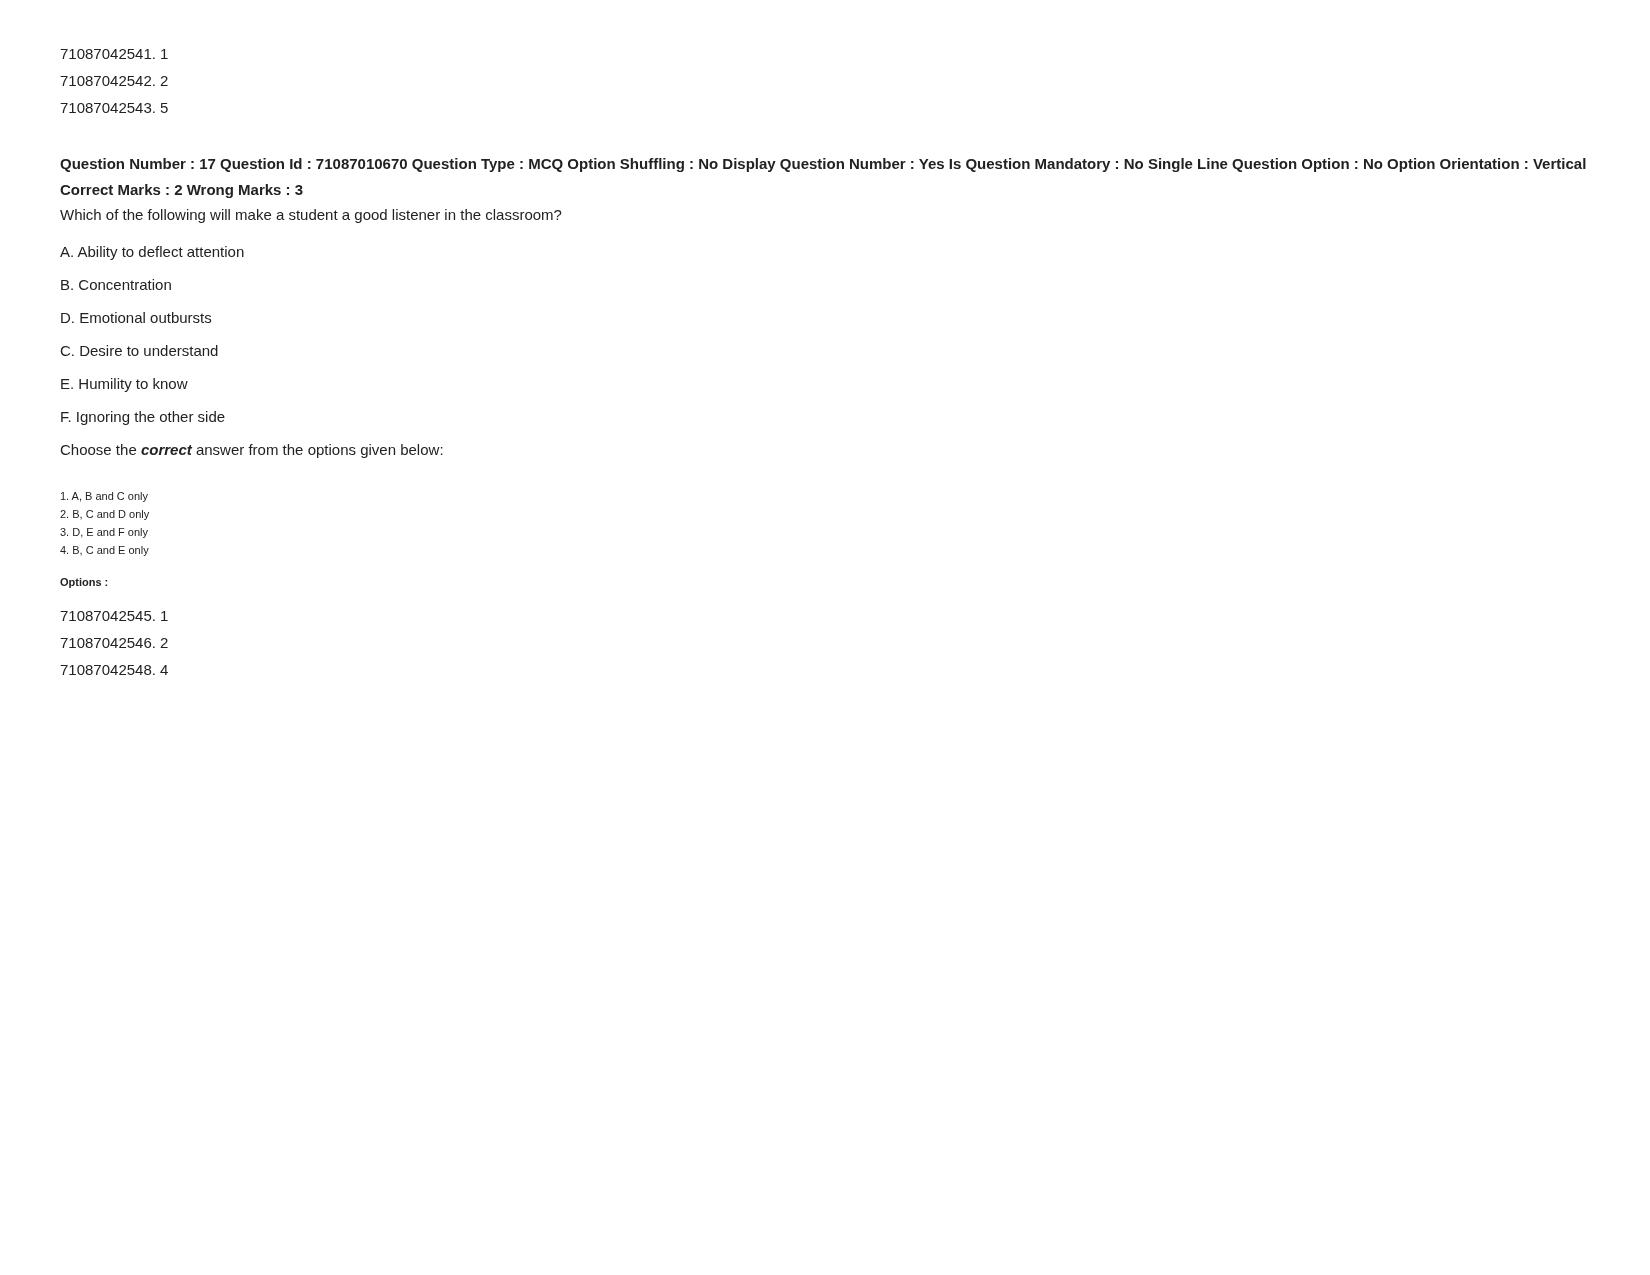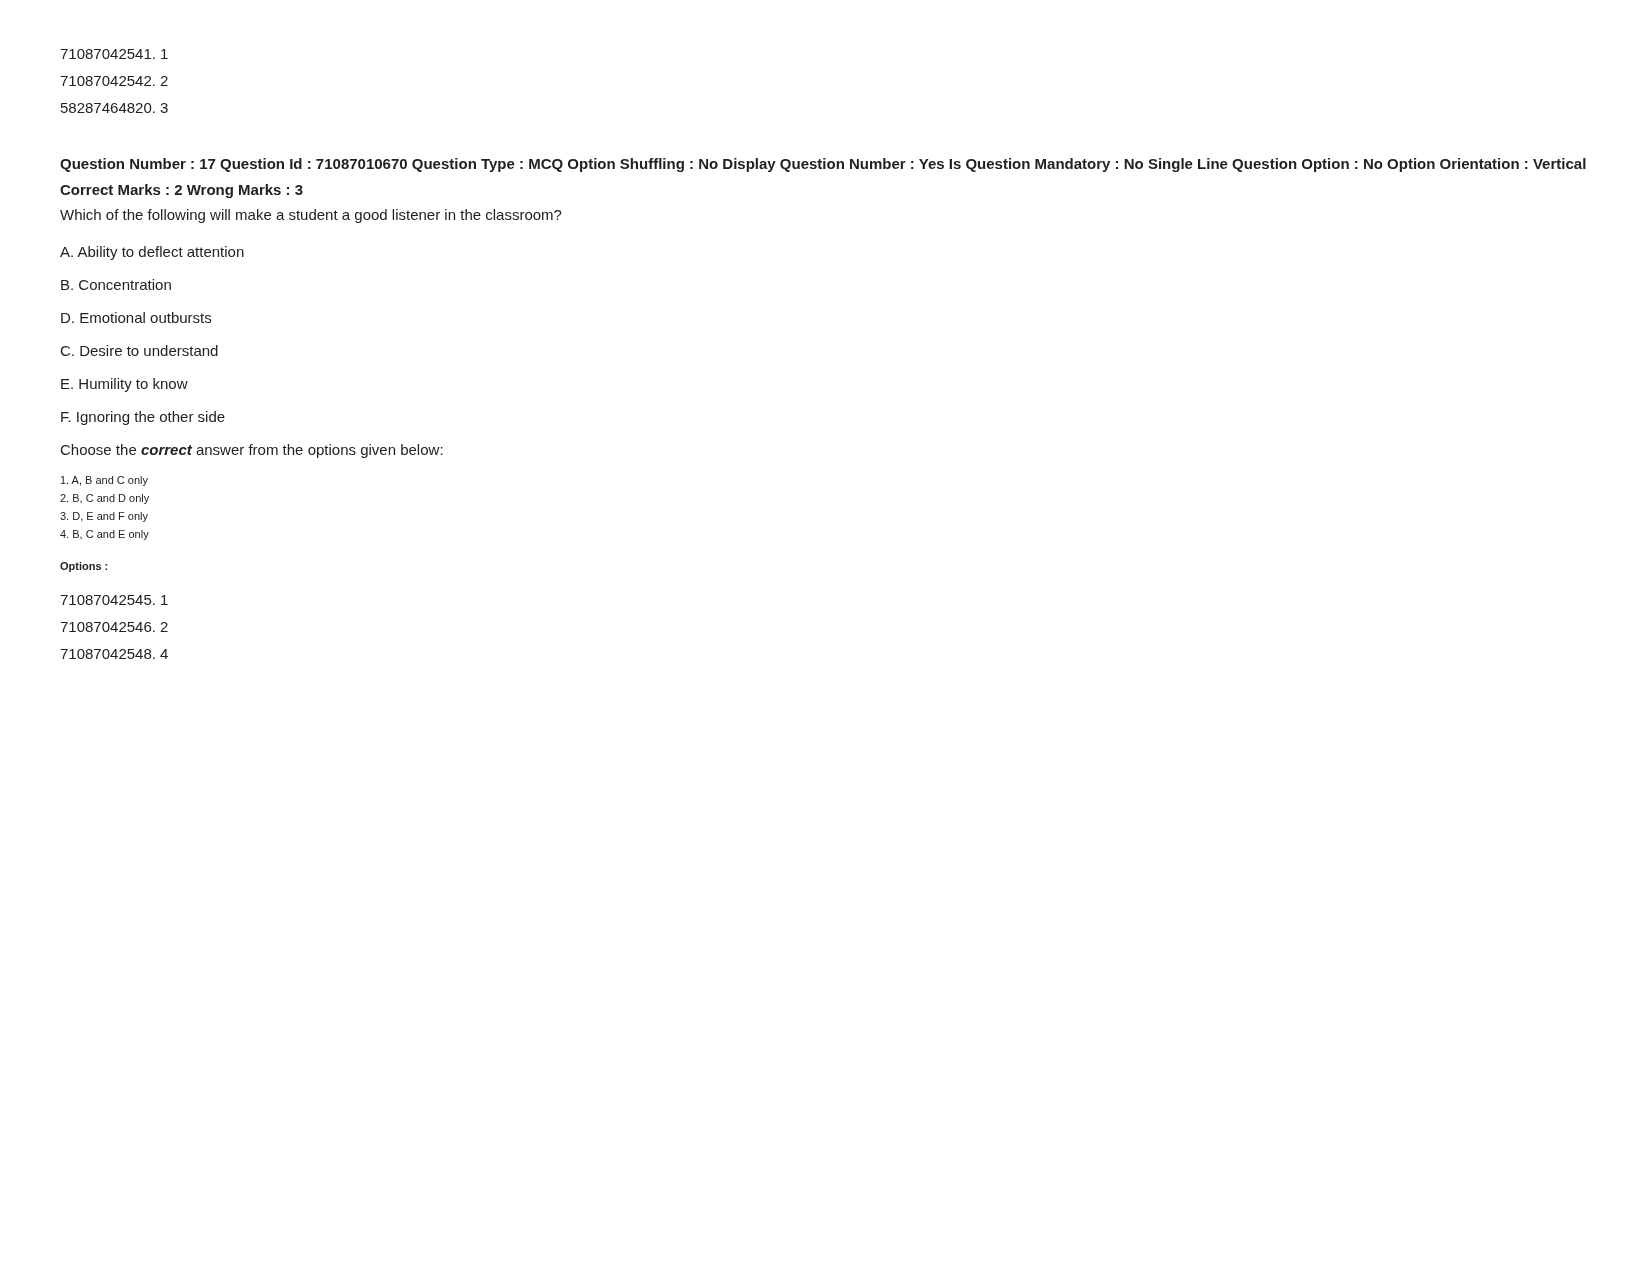--- a/index.html
+++ b/index.html
@@ -32,21 +32,21 @@
     .question-text {
       font-weight: normal;
       margin-bottom: 20px;
       font-size: 15px;
     }
     .option {
       margin-bottom: 16px;
       font-size: 15px;
     }
     .choose-text {
-      margin-bottom: 16px;
+      margin-bottom: 32px;
       font-size: 15px;
     }
     .choose-text strong {
       font-weight: bold;
       font-style: italic;
     }
     .answer-options {
       margin-bottom: 20px;
     }
     .answer-option {
@@ -61,21 +61,21 @@
     .bottom-options {
       line-height: 1.8;
     }
   </style>
 </head>
 <body>
 
 <div class="top-options">
 <div>71087042541.  1</div>
     <div>71087042542.  2</div>
-    <div>58287464820.  3</div>
+    <div>71087042543.  5</div>
   </div>
 
 <div class="question-meta">Question Number : 17 Question Id : 71087010670 Question Type : MCQ Option Shuffling : No Display Question Number : Yes Is Question Mandatory : No Single Line Question Option : No Option Orientation : Vertical</div>
 
 <div class="marks-line">Correct Marks : 2 Wrong Marks : 3</div>
 
 <div class="question-text">Which of the following will make a student a good listener in the classroom?</div>
 
 <div class="statement-options">
 <div class="option">A. Ability to deflect attention</div>

